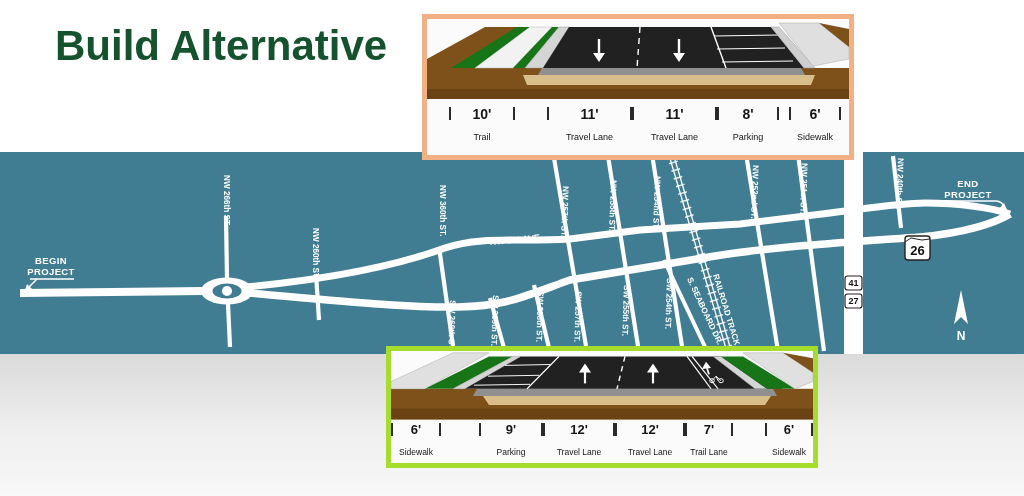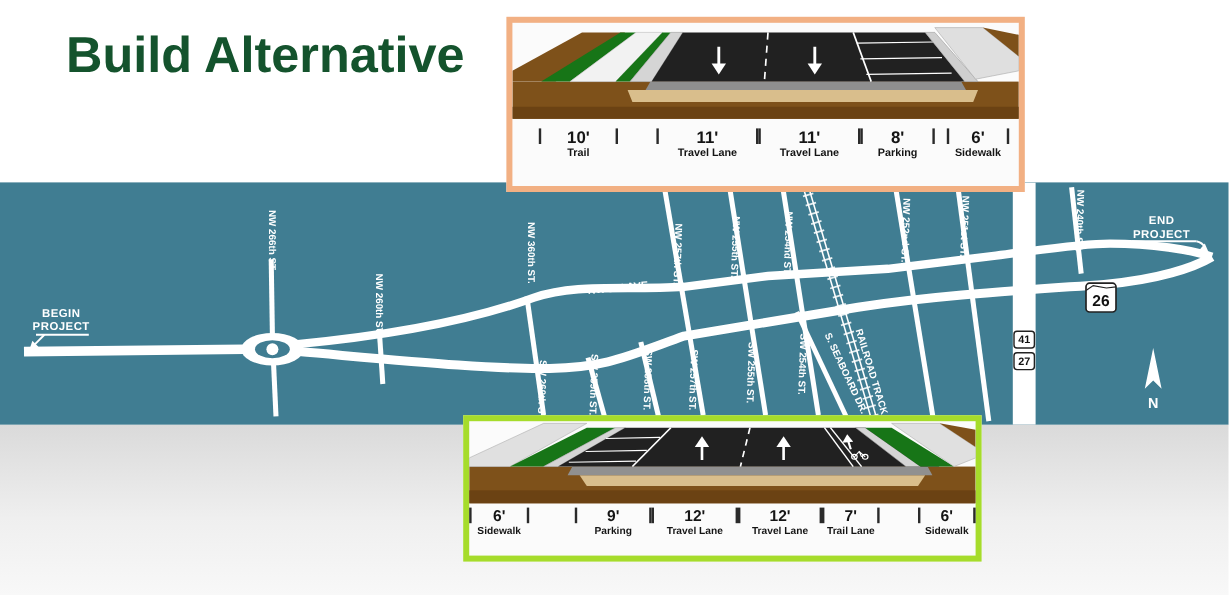--- a/index.html
+++ b/index.html
@@ -12,21 +12,21 @@
             background:linear-gradient(180deg,#DADADA 0%,#EFEFEF 55%,#F8F8F8 100%);}
   .xsec{position:absolute;box-sizing:border-box;background:#FBFBFB;}
   .xsec.north{left:422px;top:14px;width:432px;height:146px;border:5px solid #F2B083;}
   .xsec.south{left:386px;top:346px;width:432px;height:122px;border:5px solid #A6DC2B;}
   .xsec svg{display:block;}
   .dims{position:relative;width:422px;}
   .dim{position:absolute;top:0;height:34px;text-align:center;color:#151515;}
   .dim::before{content:"";position:absolute;left:0;right:0;top:0;height:13px;
                border-left:2px solid #2a2a2a;border-right:2px solid #2a2a2a;}
   .dim-num{font-size:14px;font-weight:700;line-height:15px;}
-  .dim-label{font-size:9px;font-weight:700;line-height:10px;}
+  .dim-label{font-size:9px;font-weight:400;line-height:10px;margin-top:10px;}
   .south .dim-num{font-size:13px;line-height:14px;}
   .south .dim-label{font-size:8.5px;}
   
   text{fill:#fff;font-family:"Liberation Sans",sans-serif;font-weight:700;}
   .st{font-size:8.2px;}
   .av{font-size:9px;}
   .proj{font-size:9.5px;letter-spacing:.4px;}
   .shield-num{fill:#111;font-size:9px;text-anchor:middle;}
   .sr-num{fill:#111;font-size:13px;text-anchor:middle;}
   .north-n{font-size:12px;text-anchor:middle;}

